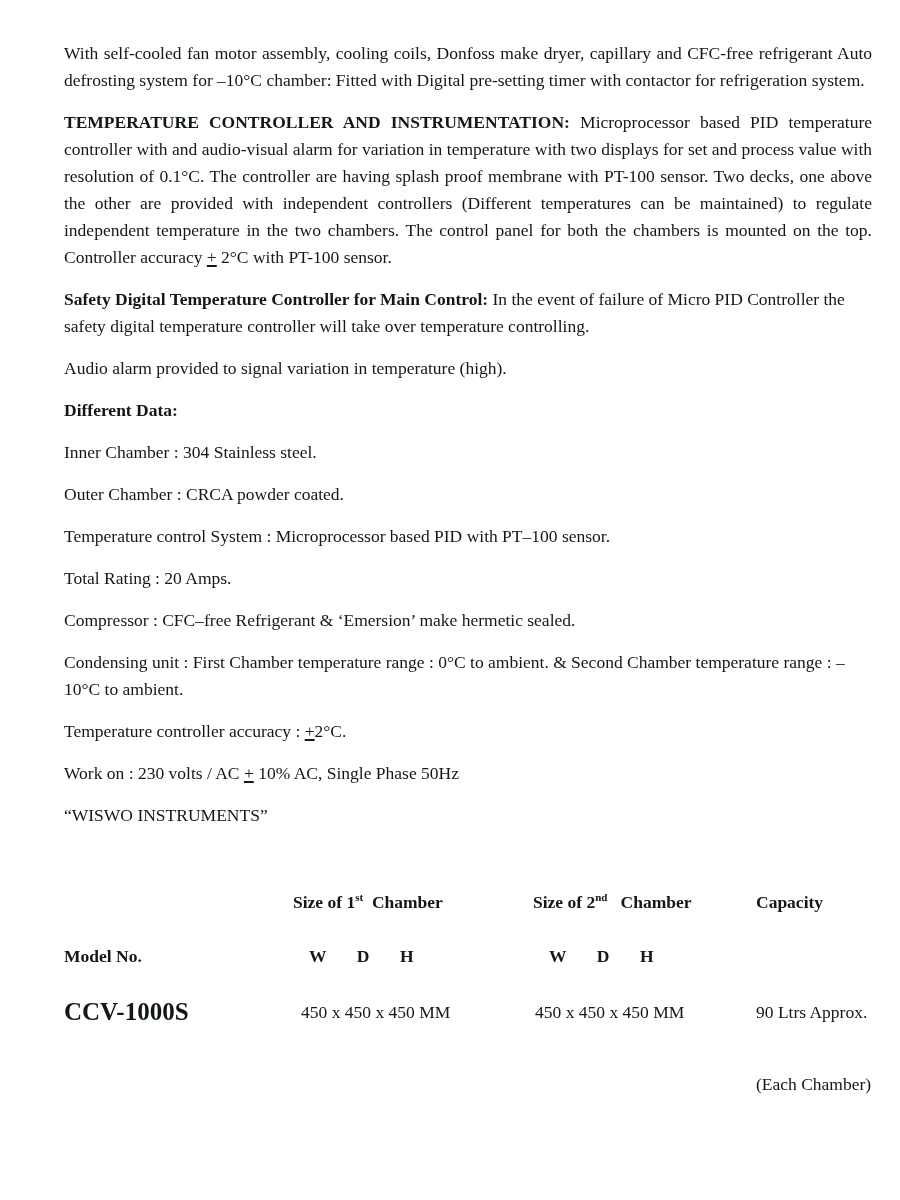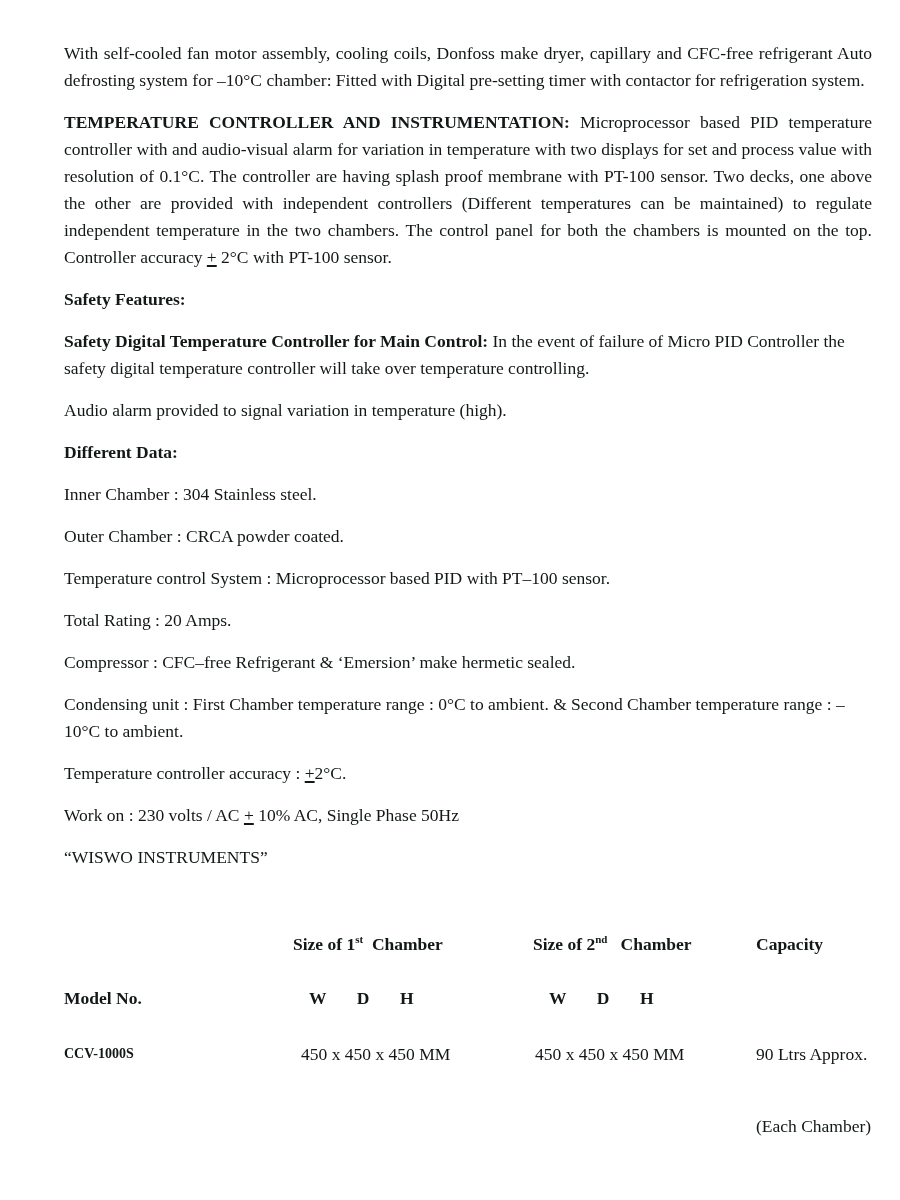--- a/index.html
+++ b/index.html
@@ -37,39 +37,38 @@
     margin-top: 60px;
     gap: 27px;
   }
   .cell { min-height: 27px; }
   .pre { white-space: pre; }
   .center { text-align: left; }
   .hdr { font-weight: bold; }
   .wdh { font-weight: bold; padding-left: 16px; }
   .model {
     font-weight: bold;
-    font-size: 14px;
+    font-size: 25px;
     line-height: 30px;
   }
   .size-cell { line-height: 30px; padding-left: 8px; }
   .size-cell-2 { line-height: 30px; padding-left: 2px; }
   .cap-cell { line-height: 30px; }
   .note { margin-top: 17px; }
 </style>
 </head>
 <body>
 
 <div class="page">
   <div class="content">
 
     <p class="just">With self-cooled fan motor assembly, cooling coils, Donfoss make dryer, capillary and CFC-free refrigerant Auto defrosting system for –10°C chamber: Fitted with Digital pre-setting timer with contactor for refrigeration system.</p>
 
     <p class="just"><span class="b">TEMPERATURE CONTROLLER AND INSTRUMENTATION:</span><span> Microprocessor based PID temperature controller with and audio-visual alarm for variation in temperature with two displays for set and process value with resolution of 0.1°C. The controller are having splash proof membrane with PT-100 sensor. Two decks, one above the other are provided with independent controllers (Different temperatures can be maintained) to regulate independent temperature in the two chambers. The control panel for both the chambers is mounted on the top. Controller accuracy </span><span class="pm">+</span><span> 2°C with PT-100 sensor.</span></p>
 
-    <p class="b">Safety Features:</p>
 
     <p><span class="b">Safety Digital Temperature Controller for Main Control:</span><span> In the event of failure of Micro PID Controller the safety digital temperature controller will take over temperature controlling.</span></p>
 
     <p>Audio alarm provided to signal variation in temperature (high).</p>
 
 
     <p class="b">Different Data:</p>
 
     <p>Inner Chamber : 304 Stainless steel.</p>
     <p>Outer Chamber : CRCA powder coated.</p>

